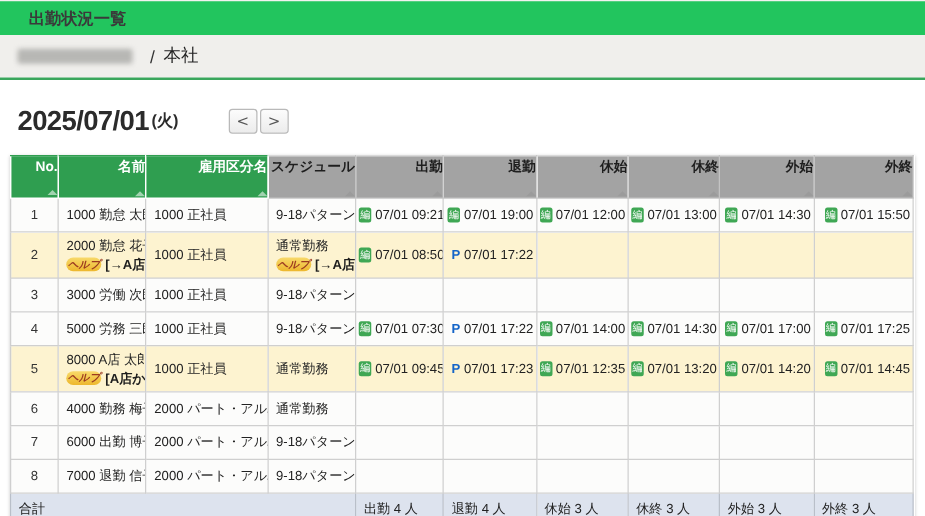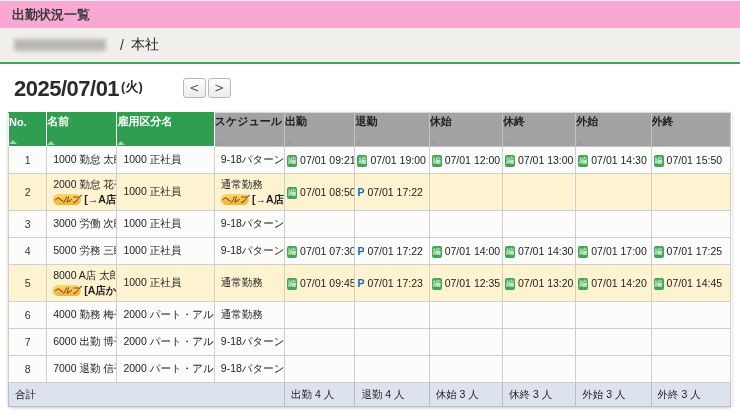--- a/index.html
+++ b/index.html
@@ -1,61 +1,61 @@
 <!DOCTYPE html>
 <html><head>
 <meta charset="utf-8">
 <style>
   * { margin:0; padding:0; box-sizing:border-box; }
   html,body { width:740px; height:413px; background:#fff;
     font-family:"Liberation Sans","DejaVu Sans",sans-serif; }
   .page { width:740px; height:413px; overflow:hidden; background:#fff; }
 
   
-  .topbar { height:28px; background:#f9a8d4; border-top:1px solid #f2f2f0;
-    display:flex; align-items:center; padding-left:12px; }
+  .topbar { height:28px; background:#22c55e; border-top:1px solid #f2f2f0;
+    display:flex; align-items:center; padding-left:23px; }
   .topbar .title { font-size:13px; font-weight:bold; color:#3a3a3a; }
 
   
   .band { height:34px; background:#f0efec; display:flex; align-items:center; padding-left:14px; }
   .redacted { width:92px; height:12px; background:#b7b7b4; border-radius:2px;
     filter:blur(2px); margin-right:14px; }
   .band .sep { font-size:14px; color:#333; margin-right:7px; }
   .band .site { font-size:14px; color:#222; font-weight:500; }
   .green-rule { height:2px; background:#3aa65c; }
 
   
-  .date-row { display:flex; align-items:flex-start; padding:14px 0 8px 14px; height:48px; }
+  .date-row { display:flex; align-items:center; padding:14px 0 8px 14px; height:60px; }
   .date-main { font-size:22px; font-weight:700; color:#2b2b2b; letter-spacing:-0.5px; line-height:1; }
   .date-dow { font-size:13px; font-weight:700; color:#2b2b2b; margin-left:2px; padding-bottom:1px; }
   .date-nav { margin-left:40px; display:flex; gap:2px; padding-bottom:1px; }
   .nav-btn { width:23px; height:20px; border:1px solid #b9b9b9; border-radius:3px;
     background:linear-gradient(#fcfcfc,#ececec); color:#555; font-size:12px; line-height:1;
     display:flex; align-items:center; justify-content:center; cursor:pointer;
     font-family:"DejaVu Sans",sans-serif; }
 
   
   .table-wrap { margin:0 8px; box-shadow:0 1px 3px rgba(0,0,0,.22); border-radius:0 0 4px 4px; }
   table { border-collapse:collapse; table-layout:fixed; width:723px; font-size:10.5px; color:#222; }
   th,td { border:1px solid #cfcfcf; overflow:hidden; white-space:nowrap; }
   thead tr { height:34px; }
   thead th { padding:0; vertical-align:middle; font-size:11px; }
   th.hdr-green { background:#2f9e50; color:#fff; border-color:#fff; border-top-color:#2f9e50; }
   th.hdr-gray  { background:#a3a3a3; color:#1e1e1e; border-color:#c3c3c3; border-top-color:#d9d9d9; }
-  .hdr-inner { display:flex; flex-direction:column; align-items:flex-start; justify-content:center; gap:12px; }
+  .hdr-inner { display:flex; flex-direction:column; align-items:flex-end; justify-content:center; gap:12px; }
   .sort-tri { width:0; height:0; border-left:4px solid transparent; border-right:4px solid transparent; }
   th.hdr-green .sort-tri { border-bottom:4px solid rgba(255,255,255,.55); }
   th.hdr-gray  .sort-tri { border-bottom:4px solid #9b9b9b; }
 
   tbody tr { height:27px; background:#fcfcfb; }
   tbody tr.tall { height:37px; }
   tbody tr.hl { background:#fdf3d0; }
   td.c-no { text-align:center; color:#333; }
   td.c-left { text-align:left; padding-left:6px; }
-  td.c-time { text-align:left; padding:0 2px; }
+  td.c-time { text-align:right; padding:0 2px; }
   .line2 { margin-top:1px; display:flex; align-items:center; gap:3px; }
   .note { font-weight:700; color:#1e1e1e; }
 
   .help-badge { display:inline-block; background:linear-gradient(#f8d96a,#edb72d);
     color:#9c3a20; font-size:8.5px; font-weight:700; font-style:italic;
     padding:1px 1px 2px; border-radius:8px; line-height:1; }
   .edit-stamp { display:inline-block; background:#3fa754; color:#fff; font-size:8px;
     line-height:1; padding:2px 1px; border-radius:2px; margin-right:3px; vertical-align:1px; }
   .p-stamp { color:#1464c8; font-weight:700; margin-right:3px; }
 

